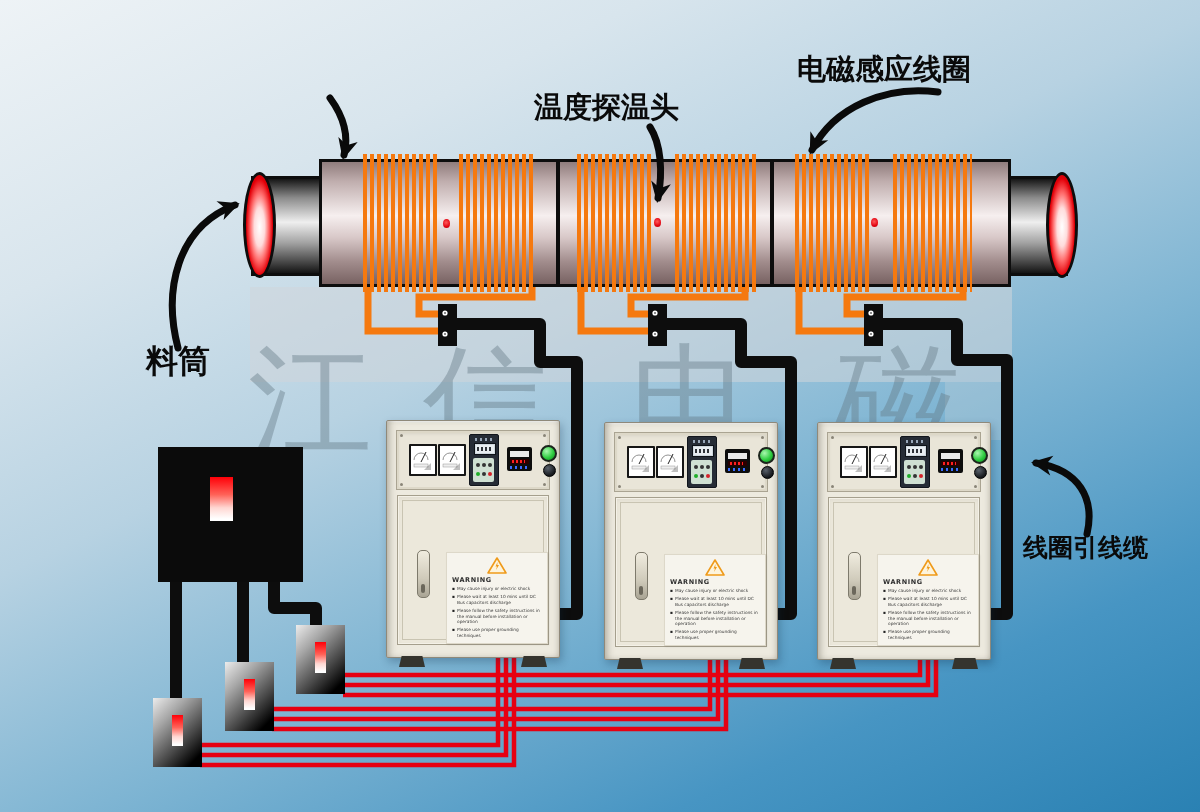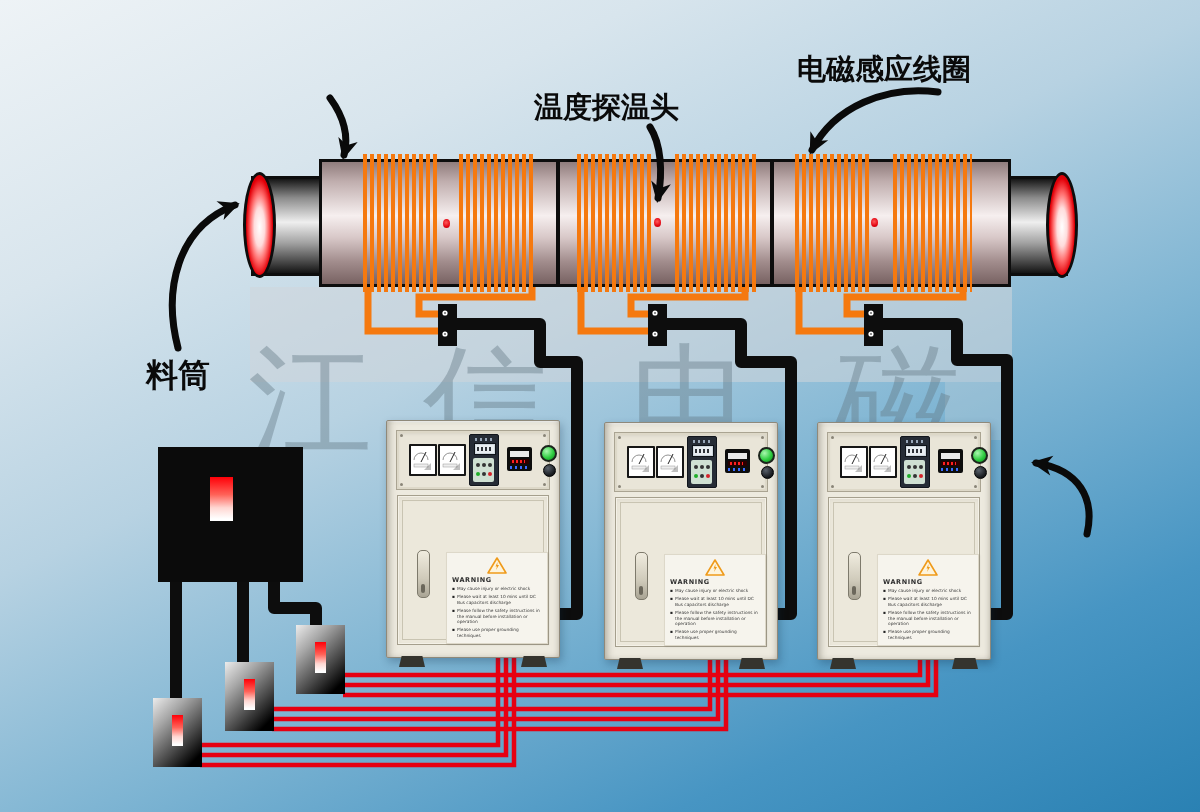--- a/index.html
+++ b/index.html
@@ -89,21 +89,21 @@
   .w-list li::before{content:"▪";position:absolute;left:0;top:0;font-size:4.3px;color:#222;}
   .foot{position:absolute;bottom:-10px;width:26px;height:11px;background:#35342e;
     clip-path:polygon(10% 0,90% 0,100% 100%,0 100%);}
   .footL{left:12px;} .footR{right:12px;}
 
   
   .lbl{z-index:7;color:#0a0a0a;font-weight:600;white-space:nowrap;}
   .lbl-ins{left:242px;top:56px;font-size:30px;}
   .lbl-probe{left:534px;top:88px;font-size:29px;}
   .lbl-coil{left:797px;top:50px;font-size:29px;}
-  .lbl-barrel{left:146px;top:354px;font-size:32px;}
+  .lbl-barrel{left:146px;top:340px;font-size:32px;}
   .lbl-cable{left:1023px;top:531px;font-size:25px;}
   svg.arrows{left:0;top:0;z-index:7;}
 </style>
 </head>
 <body>
 
 <div id="canvas">
 
   <div class="abs band"></div>
   <div class="abs band-ext"></div>
@@ -398,20 +398,21 @@
         </ul>
       </div>
     </div>
     <div class="foot footL"></div>
     <div class="foot footR"></div>
   </div>
 
   <div class="abs lbl lbl-probe">温度探温头</div>
   <div class="abs lbl lbl-coil">电磁感应线圈</div>
   <div class="abs lbl lbl-barrel">料筒</div>
+  <div class="abs lbl lbl-cable">线圈引线缆</div>
 
   <svg class="abs arrows" width="1200" height="812" viewBox="0 0 1200 812">
     <defs>
       <marker id="ah" markerUnits="userSpaceOnUse" markerWidth="26" markerHeight="26" refX="19" refY="13" orient="auto">
         <path d="M3,3 L24,13 L3,23 L9,13 Z" fill="#0a0a0a"></path>
       </marker>
     </defs>
     <g fill="none" stroke="#0a0a0a" stroke-width="7" stroke-linecap="round">
       <path d="M330,98 C341,113 350,132 344,155" marker-end="url(#ah)"></path>
       <path d="M650,127 C661,144 663,172 658,198" marker-end="url(#ah)"></path>

